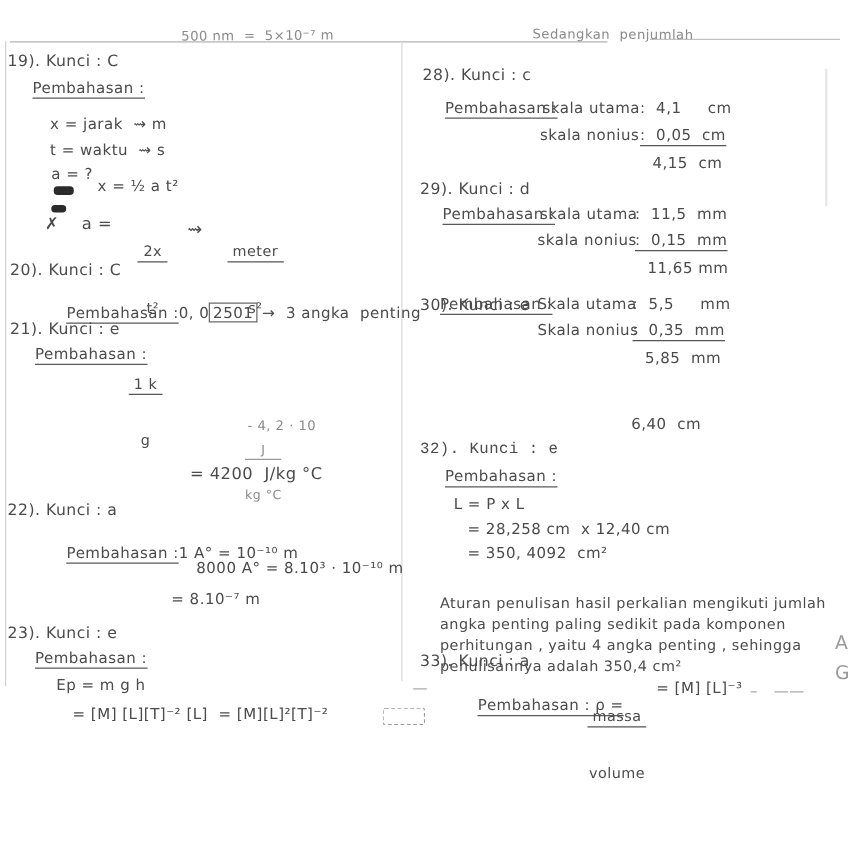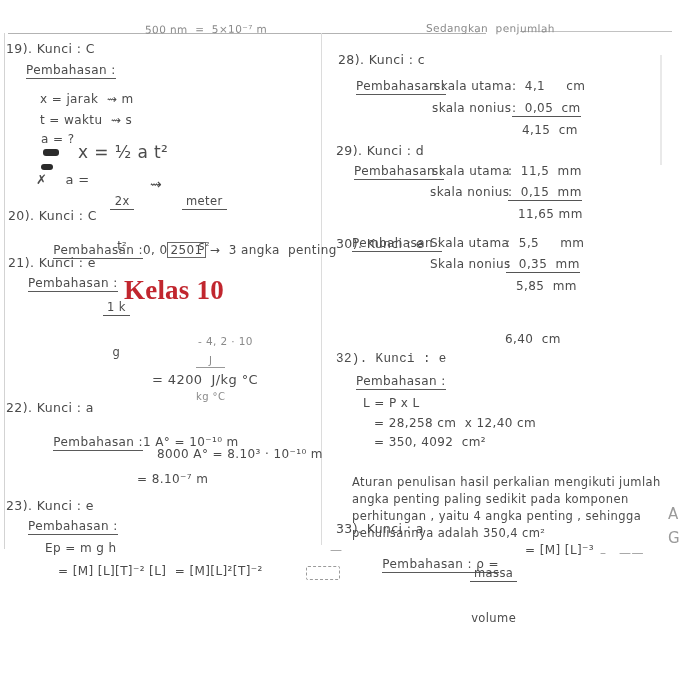--- a/index.html
+++ b/index.html
@@ -45,21 +45,21 @@
   <div>
     <span class="hw small light tilt-l" style="left:105px;top:23px;">500 nm  =  5×10⁻⁷ m</span>
 
     <span class="hw qno" style="left:6px;top:41px;">19). Kunci : C</span>
     <span class="hw pem" style="left:26px;top:63px;">Pembahasan :</span>
     <span class="hw" style="left:40px;top:92px;">x = jarak  ⇝ m</span>
     <span class="hw" style="left:40px;top:113px;">t = waktu  ⇝ s</span>
     <span class="hw" style="left:41px;top:132px;">a = ?</span>
     <div class="scribble" style="left:43px;top:149px;width:16px;height:7px;"></div>
     <div class="scribble" style="left:41px;top:164px;width:12px;height:6px;"></div>
-    <span class="hw" style="left:78px;top:142px;font-size:17px;">x = ½ a t²</span>
+    <span class="hw" style="left:78px;top:142px;font-size:12px;">x = ½ a t²</span>
     <span class="hw" style="left:36px;top:172px;font-size:13px;">✗    a =</span>
     <span class="frac" style="left:110px;top:166px;">
       <span class="num">2x</span>
       <span class="den">t²</span>
     </span>
     <span class="hw" style="left:150px;top:176px;font-size:14px;">⇝</span>
     <span class="frac" style="left:182px;top:166px;">
       <span class="num">meter</span>
       <span class="den">s²</span>
     </span>
@@ -142,16 +142,15 @@
       <span class="den">volume</span>
     </span>
     <span class="hw" style="left:525px;top:543px;">= [M] [L]⁻³</span>
     <span class="hw faded" style="left:600px;top:546px;">–   ——</span>
 
     <span class="hw" style="left:668px;top:505px;font-size:15px;color:#9a9a9a;">A</span>
     <span class="hw" style="left:668px;top:529px;font-size:15px;color:#9a9a9a;">G</span>
   </div>
 
   <div class="overlay" style="color: rgb(193, 38, 46);">
-    <div>Kelas 10</div>
   </div>
 
 </div>
 
 </body></html>

